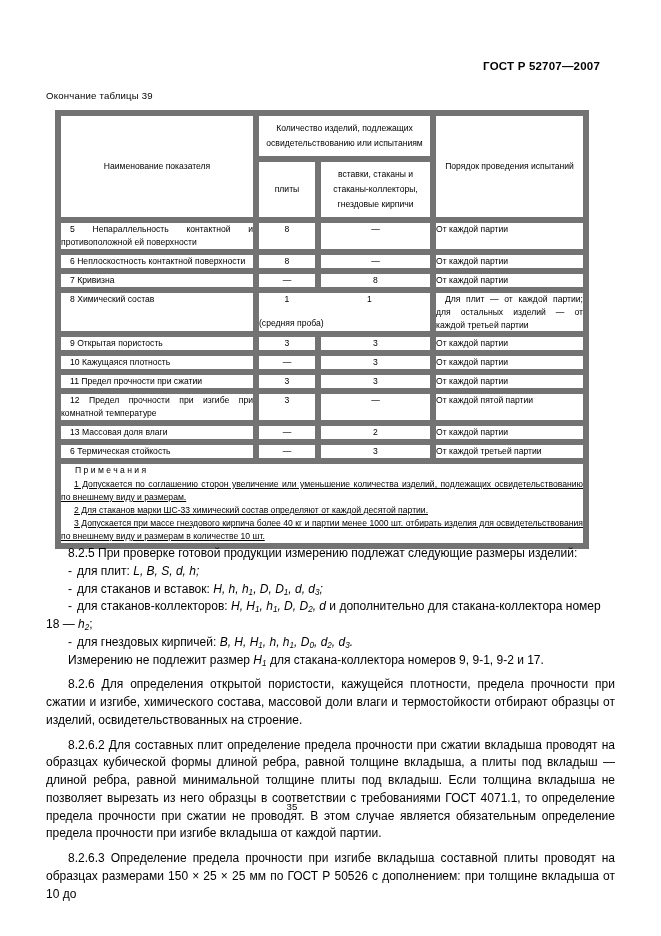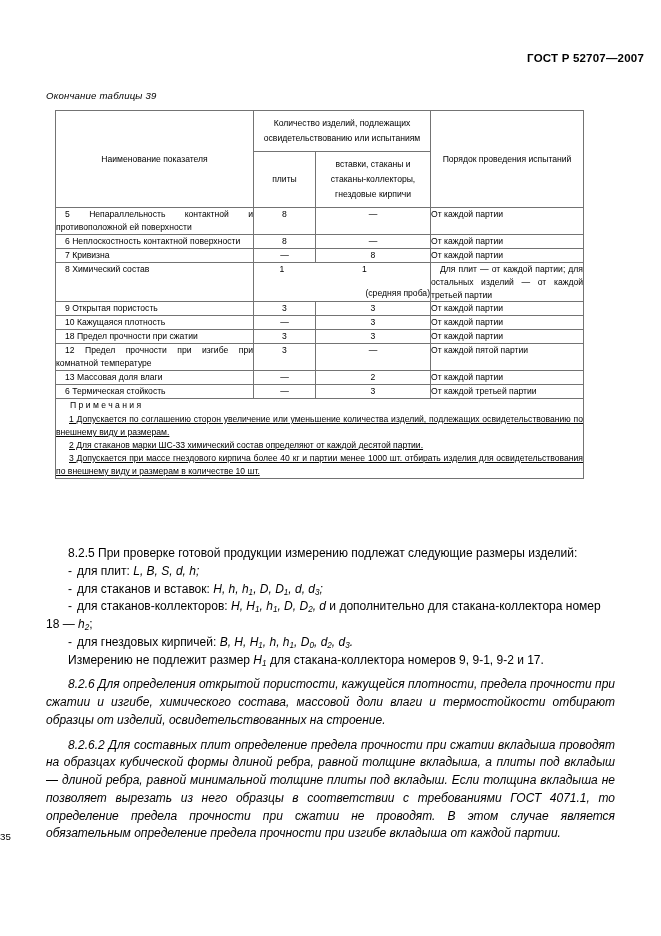--- a/index.html
+++ b/index.html
@@ -18,52 +18,50 @@
   .page {
     position: absolute;
     left: 0; top: 0;
     width: 661px;
     height: 936px;
   }
   
   .std-header {
     position: absolute;
     left: 0;
-    top: 52px;
+    top: 60px;
     width: 600px;
     text-align: right;
     font-size: 11.5px;
     font-weight: bold;
     letter-spacing: 0.2px;
-    margin-left: 44px;
   }
   
   .table-caption {
     position: absolute;
     left: 46px;
     top: 90px;
     font-size: 9.6px;
-    font-style: italic;
     letter-spacing: 0.2px;
   }
   
   .tbl-wrap {
     position: absolute;
     left: 55px;
     top: 110px;
     width: 528px;
   }
   table.t39 {
     border-collapse: collapse;
     width: 528px;
     table-layout: fixed;
     font-size: 8.6px;
   }
   table.t39 td, table.t39 th {
-    border: 1px solid #737373;
+    border: 6px solid #737373;
     padding: 0;
     vertical-align: top;
     font-weight: normal;
   }
   table.t39 .hd {
     text-align: center;
     vertical-align: middle;
     padding: 5px 4px;
     line-height: 1.75;
   }
@@ -95,21 +93,21 @@
     text-align: justify;
     text-align-last: left;
     text-indent: 9px;
   }
   td.c-order.left-ind {
     text-align: justify;
     text-align-last: left;
     text-indent: 0;
   }
   .sub-merge {
-    text-align: right;
+    text-align: left;
     padding-top: 11px;
     line-height: 1.5;
   }
   td.notes {
     padding: 5px 8px 9px 8px;
     line-height: 1.52;
     text-align: justify;
     text-align-last: left;
   }
   .notes-title {
@@ -146,35 +144,35 @@
   }
   .body p.dash .d {
     position: absolute;
     left: 22px;
     top: 0;
   }
   .body p.dash .dtxt {
     display: block;
     padding-left: 9px;
   }
-  .body p.gap { margin-top: 7px; font-style: italic; }
+  .body p.gap { margin-top: 7px; }
   .it { font-style: italic; }
   sub {
     font-size: 0.68em;
     vertical-align: baseline;
     position: relative;
     top: 2px;
   }
   
   .page-num {
     position: absolute;
     left: 0;
-    top: 831px;
+    top: 801px;
     width: 584px;
-    text-align: left;
+    text-align: center;
     font-size: 9.7px;
   }
 </style>
 </head>
 <body>
 
 <div class="page">
 
   <div class="std-header">ГОСТ Р 52707—2007</div>
 
@@ -235,21 +233,21 @@
           <td class="c-num">3</td>
           <td class="c-order">От каждой партии</td>
         </tr>
         <tr>
           <td class="c-name">10 Кажущаяся плотность</td>
           <td class="c-num">—</td>
           <td class="c-num">3</td>
           <td class="c-order">От каждой партии</td>
         </tr>
         <tr>
-          <td class="c-name">18 Предел прочности при сжатии</td>
+          <td class="c-name">11 Предел прочности при сжатии</td>
           <td class="c-num">3</td>
           <td class="c-num">3</td>
           <td class="c-order">От каждой партии</td>
         </tr>
         <tr>
           <td class="c-name">12 Предел прочности при изгибе при комнатной температуре</td>
           <td class="c-num">3</td>
           <td class="c-num">—</td>
           <td class="c-order">От каждой пятой партии</td>
         </tr>
@@ -304,18 +302,19 @@
     </p>
 
     <p><span>Измерению не подлежит размер </span><span class="it"><span>H</span><sub>1</sub></span><span> для стакана-коллектора номеров 9, 9-1, 9-2 и 17.</span></p>
 
 
     <p class="gap">8.2.6  Для определения открытой пористости, кажущейся плотности, предела прочности при сжатии и изгибе, химического состава, массовой доли влаги и термостойкости отбирают образцы от изделий, освидетельствованных на строение.</p>
 
 
     <p class="gap">8.2.6.2  Для составных плит определение предела прочности при сжатии вкладыша проводят на образцах кубической формы длиной ребра, равной толщине вкладыша, а плиты под вкладыш — длиной ребра, равной минимальной толщине плиты под вкладыш. Если толщина вкладыша не позволяет вырезать из него образцы в соответствии с требованиями ГОСТ 4071.1, то определение предела прочности при сжатии не проводят. В этом случае является обязательным определение предела прочности при изгибе вкладыша от каждой партии.</p>
 
+    <p class="gap">8.2.6.3  Определение предела прочности при изгибе вкладыша составной плиты проводят на образцах размерами 150 × 25 × 25 мм по ГОСТ Р 50526 с дополнением: при толщине вкладыша от 10 до</p>
 
   </div>
 
   <div class="page-num">35</div>
 
 </div>
 
 </body></html>

